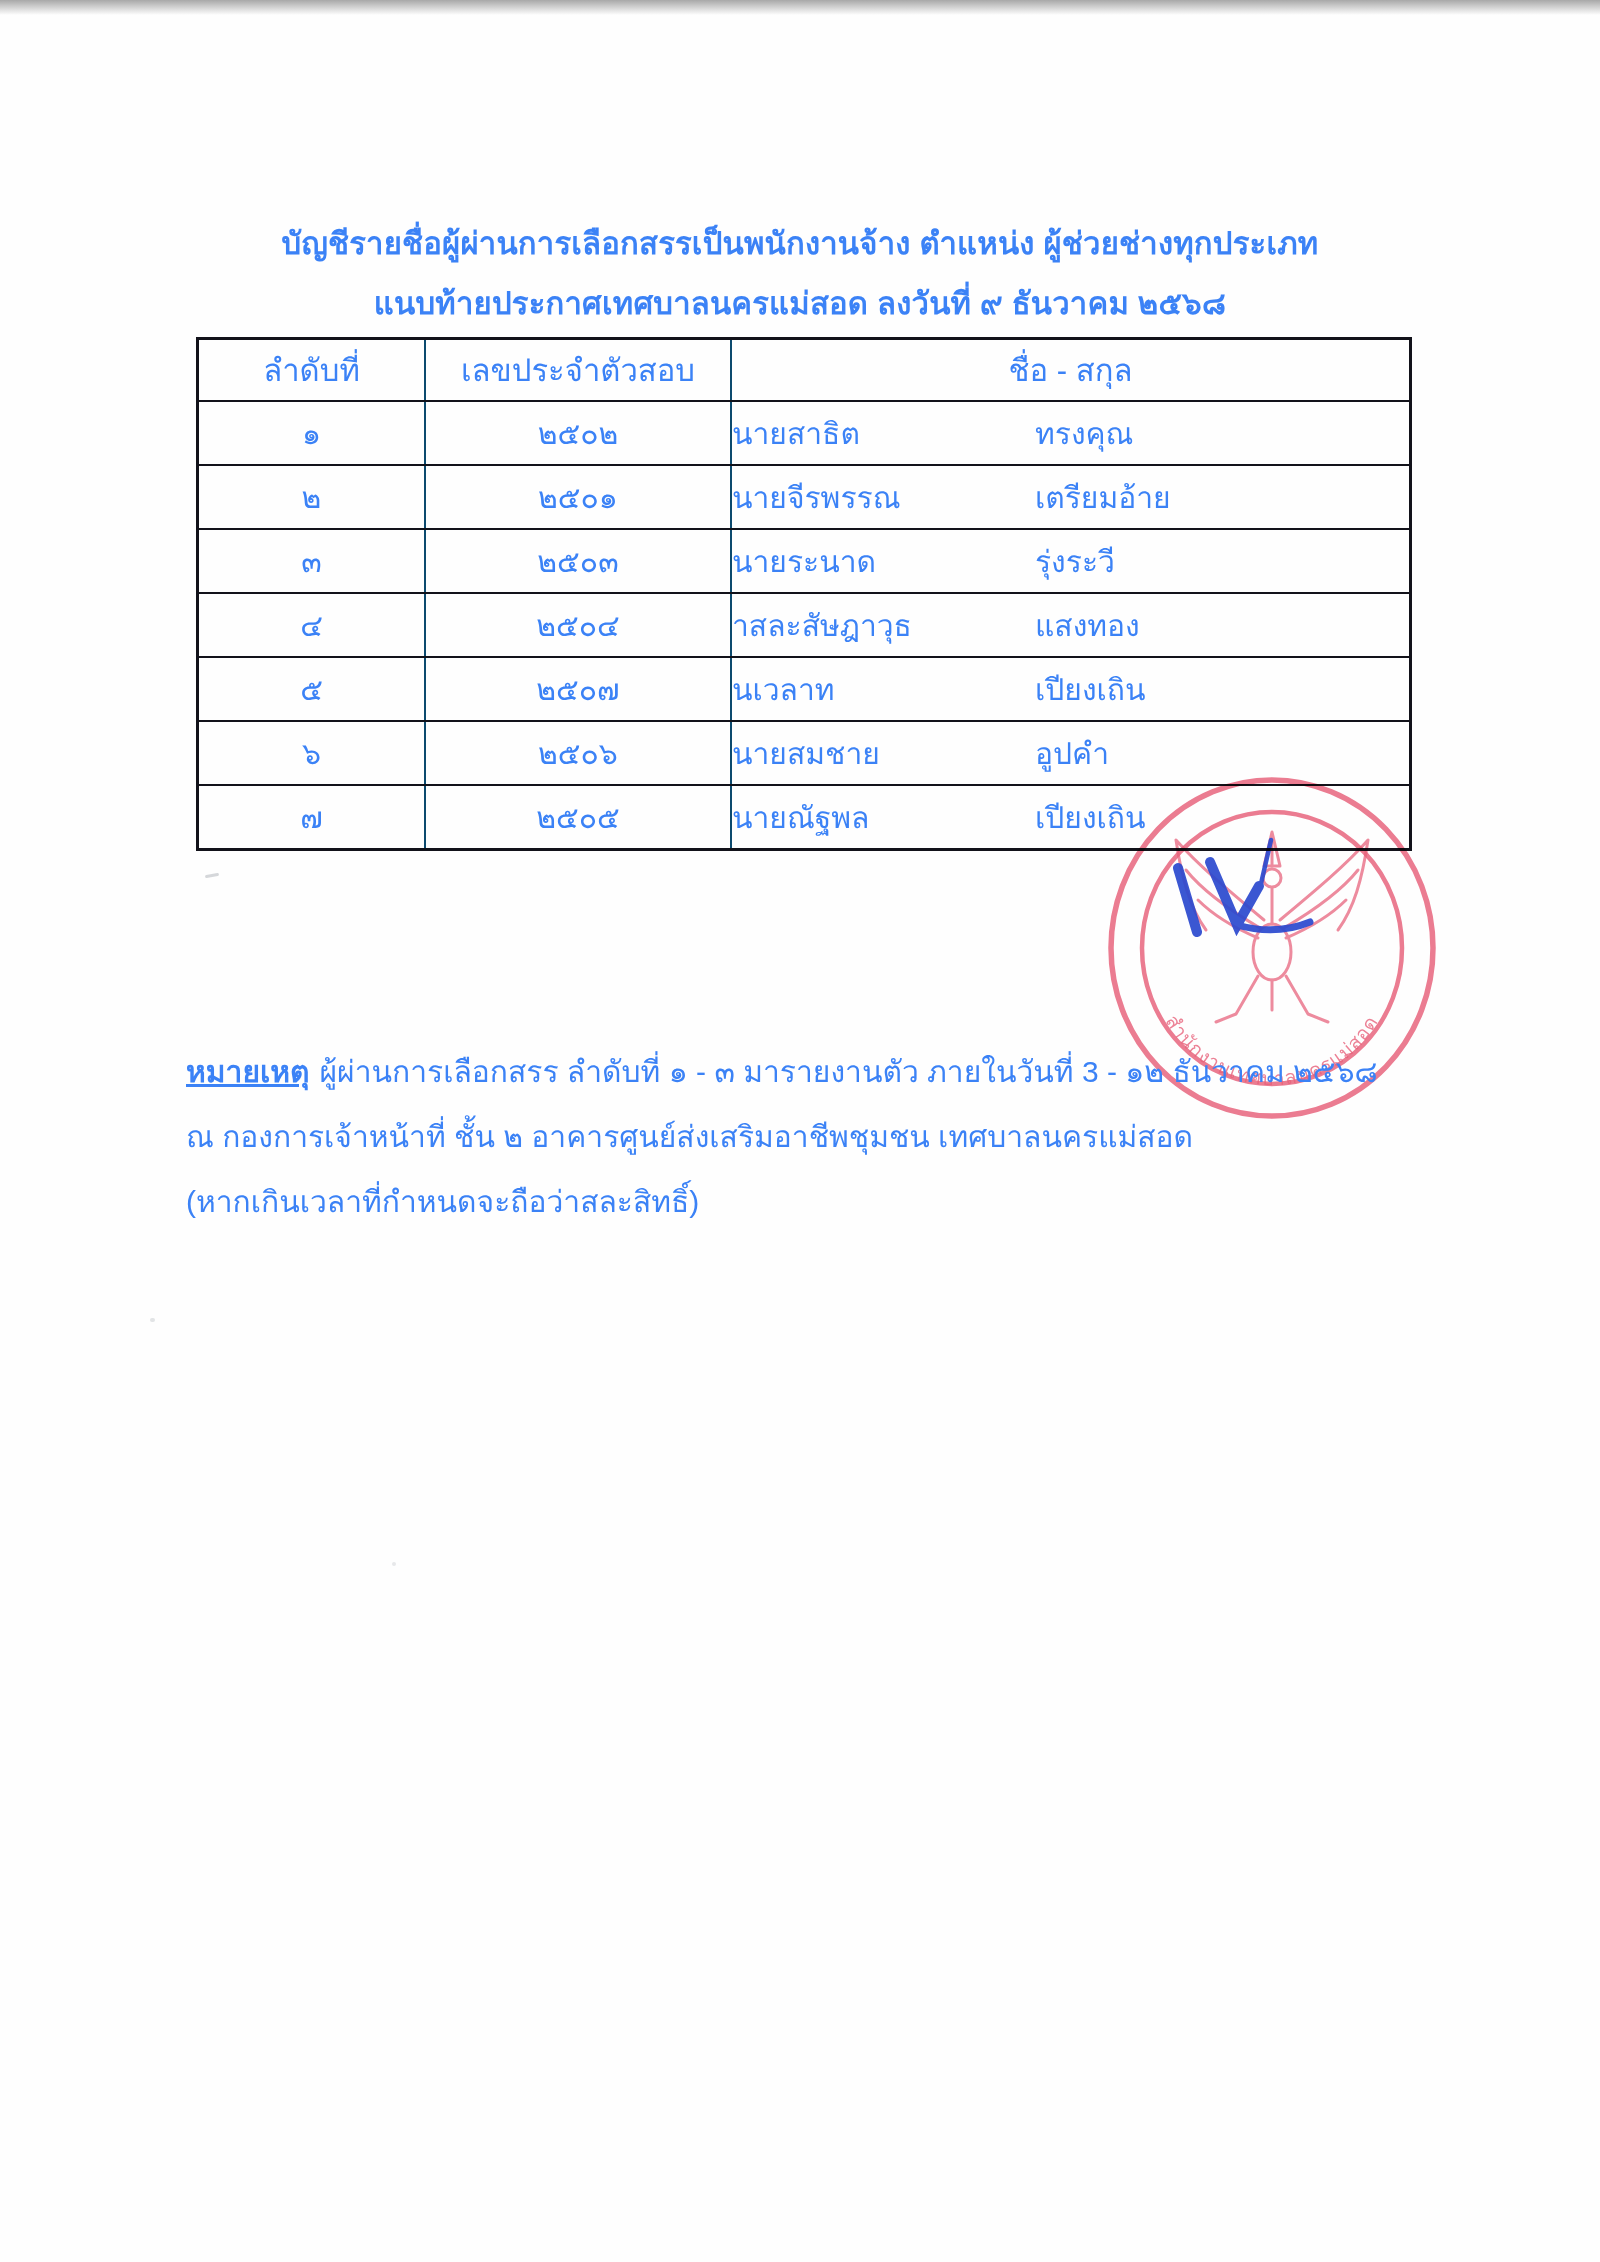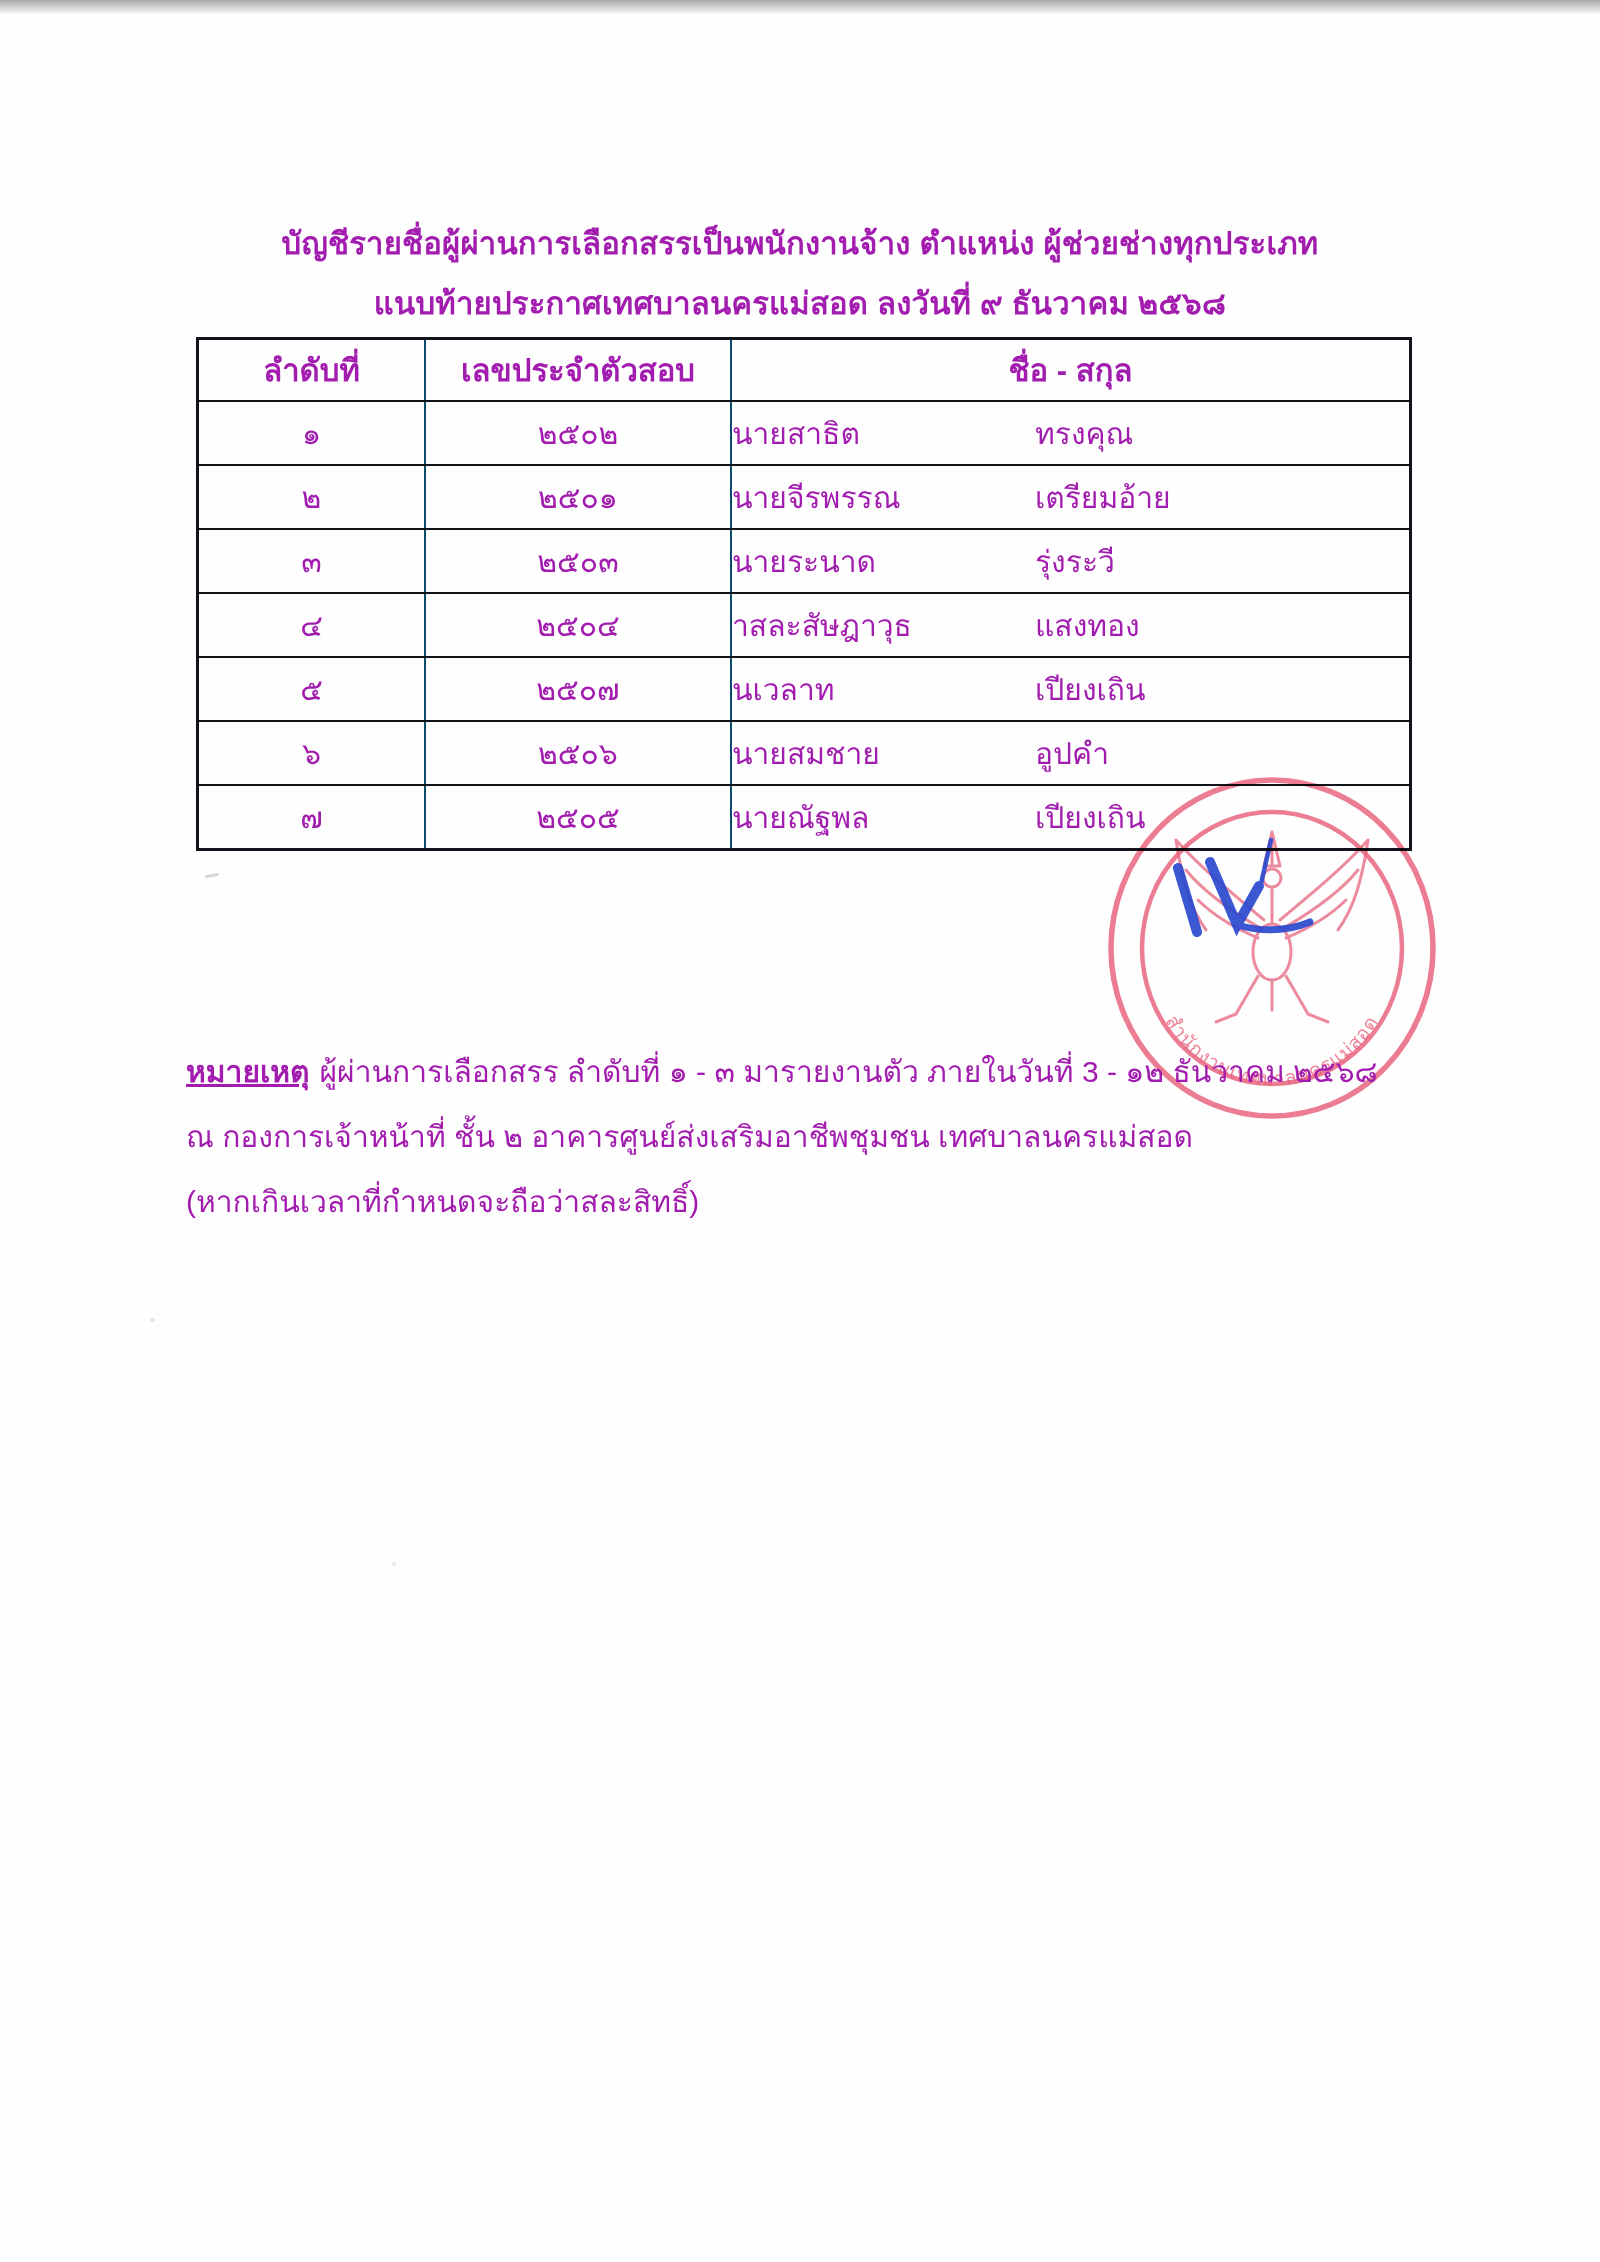--- a/index.html
+++ b/index.html
@@ -1,20 +1,20 @@
 <!DOCTYPE html>
 <html><head>
 <meta charset="utf-8">
 <style>
   html,body { margin:0; padding:0; background:#e9e9e9; }
   .page {
     position:relative; width:1600px; height:2262px; margin:0 auto;
     background:#fefefe; overflow:hidden;
     font-family:"Liberation Sans", sans-serif;
-    color:#a21caf;
+    color:#3b82f6;
   }
   .scan-edge {
     position:absolute; top:0; left:0; right:0; height:15px;
     background:linear-gradient(180deg,#a8a8a8 0%,#cfcfcf 45%,#fefefe 100%);
   }
   .title-block { position:absolute; top:214px; left:0; width:1600px; text-align:center; }
   .title-line { font-size:31px; font-weight:bold; line-height:60px; letter-spacing:0.2px; }
 
   
   .results-table {
@@ -25,21 +25,21 @@
   .t-row.header { height:60px; border-top:none; }
   .cell {
     display:flex; align-items:center; justify-content:center;
     border-left:2px solid #0c4a6e; box-sizing:border-box;
     font-size:30px; overflow:hidden;
   }
   .cell:first-child { border-left:none; }
   .c1 { width:225px; }
   .c2 { width:306px; }
   .c3 { flex:1; }
-  .th { font-weight:bold; font-size:31px; }
+  .th { font-weight:normal; font-size:31px; }
   .namecell { justify-content:flex-start; position:relative; }
   .lname { position:absolute; left:303px; top:0; height:100%; display:flex; align-items:center; }
 
   
   .note-block { position:absolute; left:186px; top:1046px; width:1250px; font-size:30px; }
   .note-line { height:65px; line-height:52px; white-space:nowrap; }
   .note-label { font-weight:bold; text-decoration:underline; margin-right:10px; }
 
   
   .stamp-wrap { position:absolute; left:1098px; top:770px; width:348px; height:358px; mix-blend-mode:multiply; }

